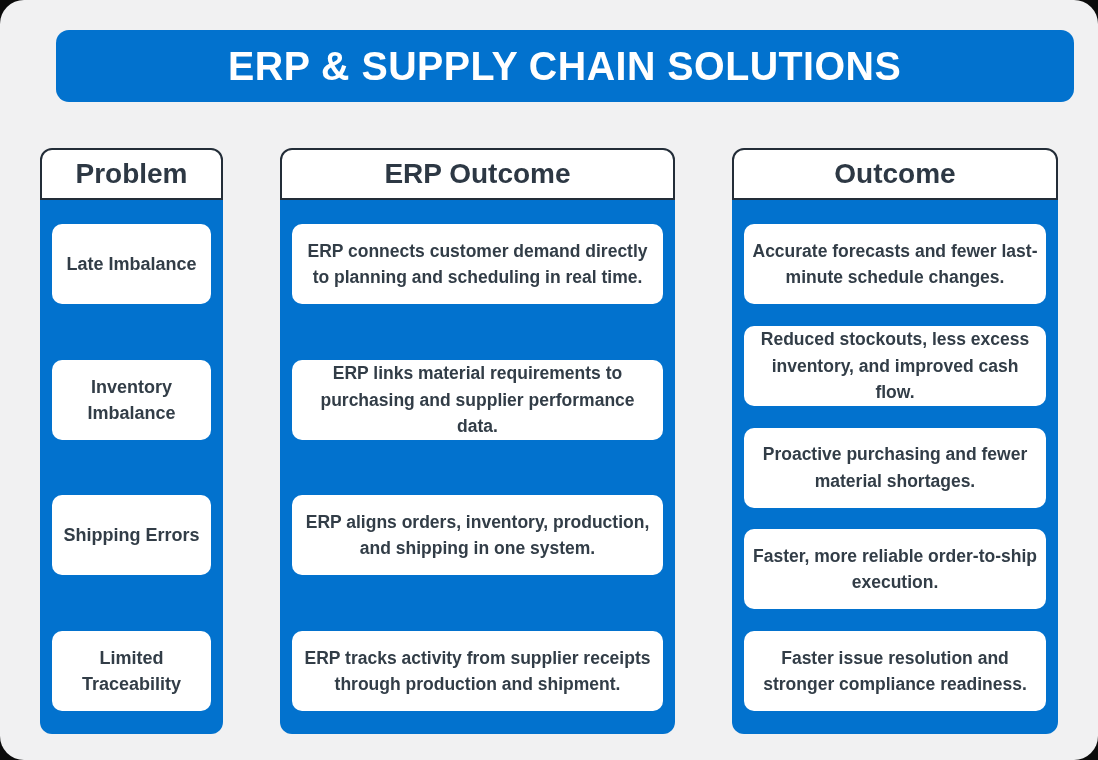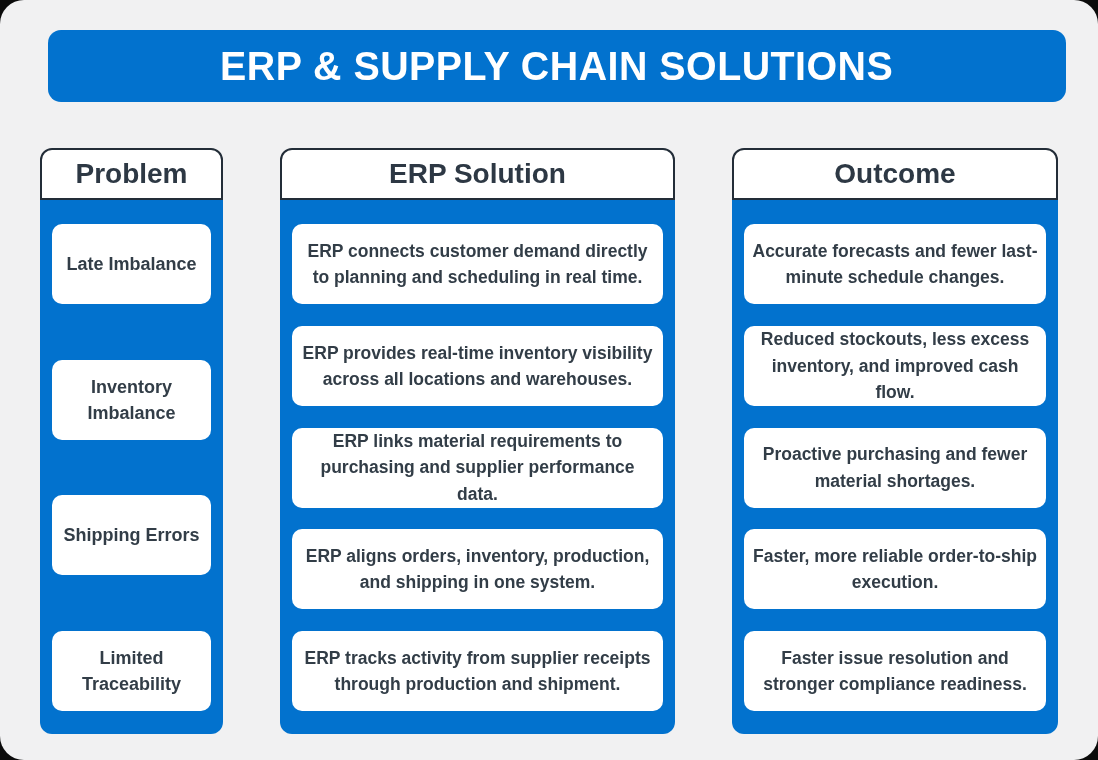--- a/index.html
+++ b/index.html
@@ -11,21 +11,21 @@
   .page {
     position: relative;
     width: 1098px;
     height: 760px;
     background: #f1f1f2;
     border-radius: 24px;
     overflow: hidden;
   }
   .title-banner {
     position: absolute;
-    left: 48px;
+    left: 56px;
     top: 30px;
     width: 1018px;
     height: 72px;
     background: #0272ce;
     border-radius: 13px;
     display: flex;
     align-items: center;
     justify-content: center;
   }
   .title-banner h1 {
@@ -122,28 +122,25 @@
           <span>Shipping Errors</span>
         </div>
         <div class="card">
           <span>Limited Traceability</span>
         </div>
       </div>
     </div>
 
     <div class="column solution">
       <div class="column-header">
-        <span>ERP Solution</span>
+        <span>ERP Outcome</span>
       </div>
       <div class="column-body">
         <div class="card">
           <span>ERP connects customer demand directly to planning and scheduling in real time.</span>
-        </div>
-        <div class="card">
-          <span>ERP provides real-time inventory visibility across all locations and warehouses.</span>
         </div>
         <div class="card">
           <span>ERP links material requirements to purchasing and supplier performance data.</span>
         </div>
         <div class="card">
           <span>ERP aligns orders, inventory, production, and shipping in one system.</span>
         </div>
         <div class="card">
           <span>ERP tracks activity from supplier receipts through production and shipment.</span>
         </div>

